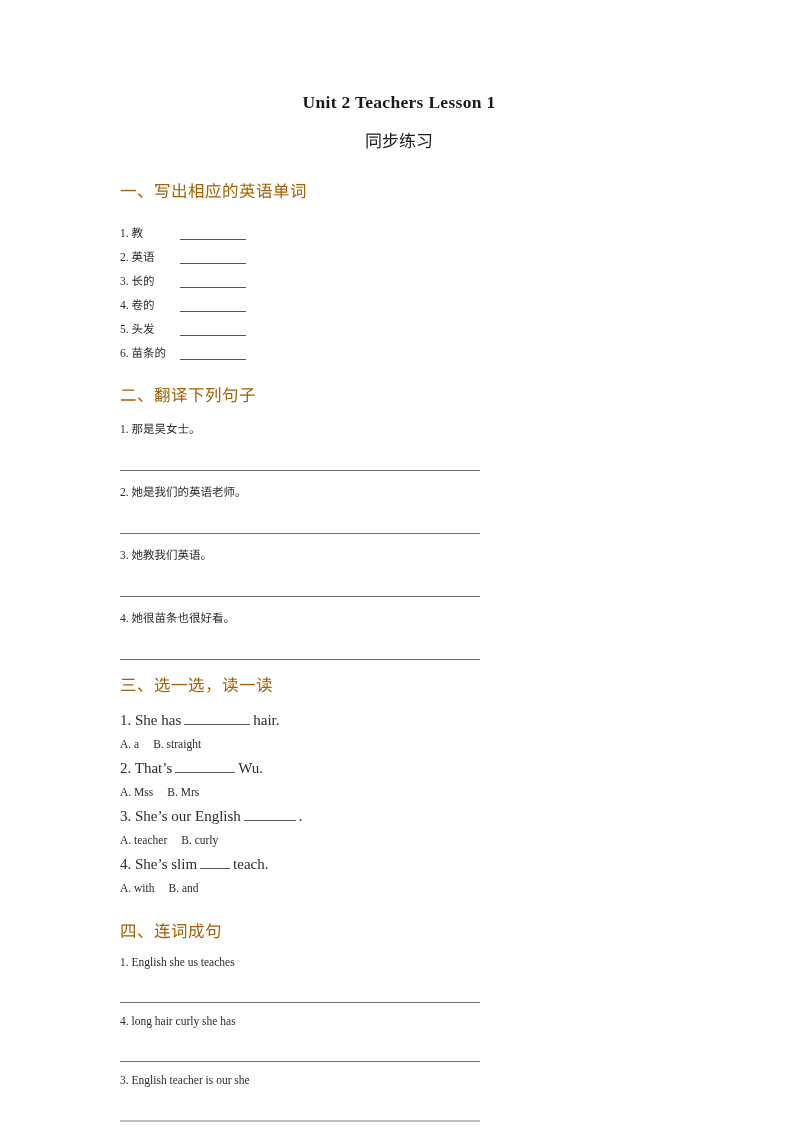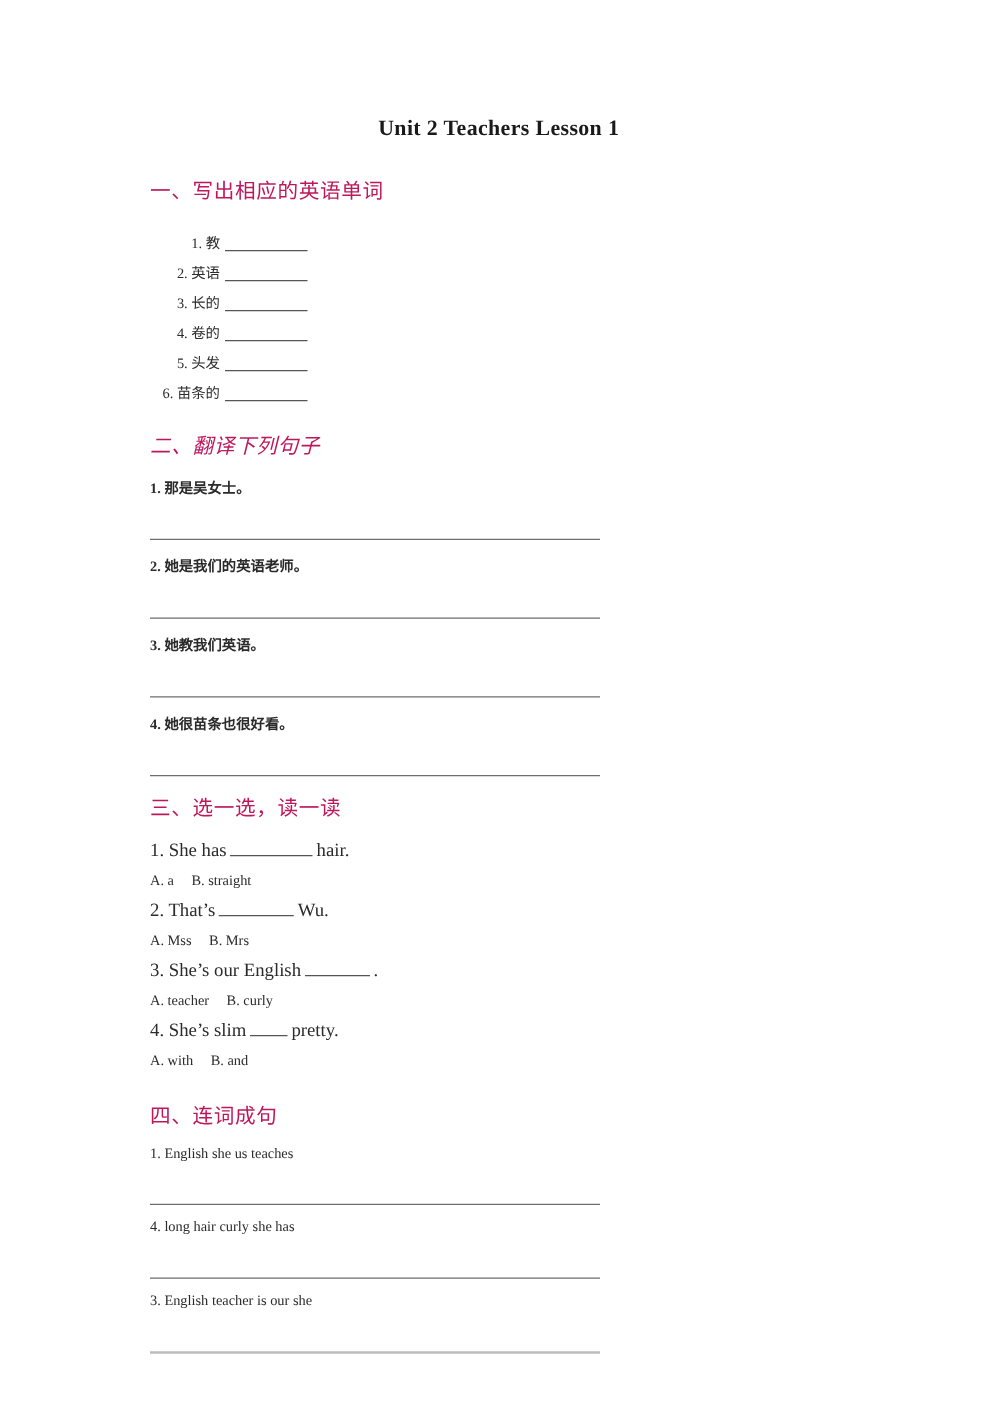--- a/index.html
+++ b/index.html
@@ -47,54 +47,53 @@
     text-align: center;
     width: 558px;
     margin: 14px 0 0 0;
     color: #1a1a1a;
   }
 
   
   .section-heading {
     font-size: 16.5px;
     font-weight: normal;
-    color: #be185d;
+    color: #a16207;
     margin: 0;
     letter-spacing: 0.5px;
   }
   .sec1-h { margin-top: 26px; }
-  .sec2-h { margin-top: 22px; font-style: italic; }
+  .sec2-h { margin-top: 22px; }
   .sec3-h { margin-top: 4px; }
   .sec4-h { margin-top: 16px; }
 
   
   .wordlist { margin-top: 14px; }
   .word-row {
     display: flex;
     align-items: flex-end;
     height: 24px;
     font-size: 11.5px;
     color: #2b2b2b;
-    text-align: right;
   }
   .word-label {
     display: inline-block;
     min-width: 56px;
     white-space: nowrap;
   }
   .word-blank {
     display: inline-block;
     width: 66px;
     border-bottom: 1px solid #555;
     height: 11px;
     margin-left: 4px;
   }
 
   
-  .trans-block { margin-top: 14px; font-weight: bold; }
+  .trans-block { margin-top: 14px; }
   .trans-line {
     font-size: 11.5px;
     color: #2b2b2b;
     padding-bottom: 4px;
   }
   .answer-rule {
     width: 360px;
     height: 0;
     border-bottom: 1px solid #6e6e6e;
     margin-top: 30px;
@@ -141,20 +140,21 @@
     padding-bottom: 4px;
   }
 </style>
 </head>
 <body>
 
 <div class="page">
   <div class="content">
 
     <h1 class="doc-title">Unit 2 Teachers  Lesson 1</h1>
+    <div class="doc-subtitle">同步练习</div>
 
     <h2 class="section-heading sec1-h">一、写出相应的英语单词</h2>
     <div class="wordlist">
       <div class="word-row">
         <span class="word-label"><span>1.</span> <span>教</span></span>
         <span class="word-blank"></span>
       </div>
       <div class="word-row">
         <span class="word-label"><span>2.</span> <span>英语</span></span>
         <span class="word-blank"></span>
@@ -207,21 +207,21 @@
       </div>
 
       <div class="mc-q">
         <span>3. She’s our English</span><span class="mc-blank blank-w-sm"></span><span>.</span>
       </div>
       <div class="mc-opts">
         <span>A. teacher</span><span class="opt-b">B. curly</span>
       </div>
 
       <div class="mc-q">
-        <span>4. She’s slim</span><span class="mc-blank blank-w-xs"></span><span>pretty.</span>
+        <span>4. She’s slim</span><span class="mc-blank blank-w-xs"></span><span>teach.</span>
       </div>
       <div class="mc-opts">
         <span>A. with</span><span class="opt-b">B. and</span>
       </div>
 
     </div>
 
     <h2 class="section-heading sec4-h">四、连词成句</h2>
     <div class="scr-block">
       <div class="scr-line">1. English she us teaches</div>

